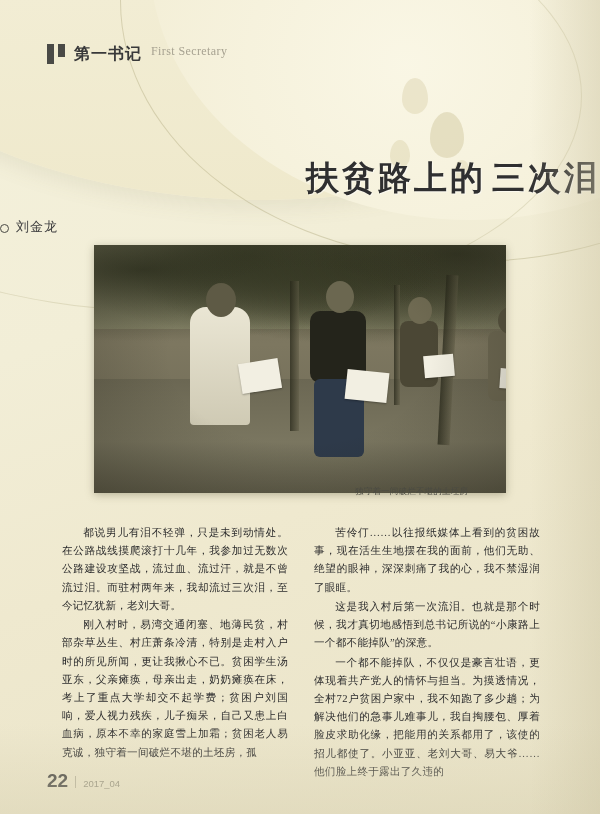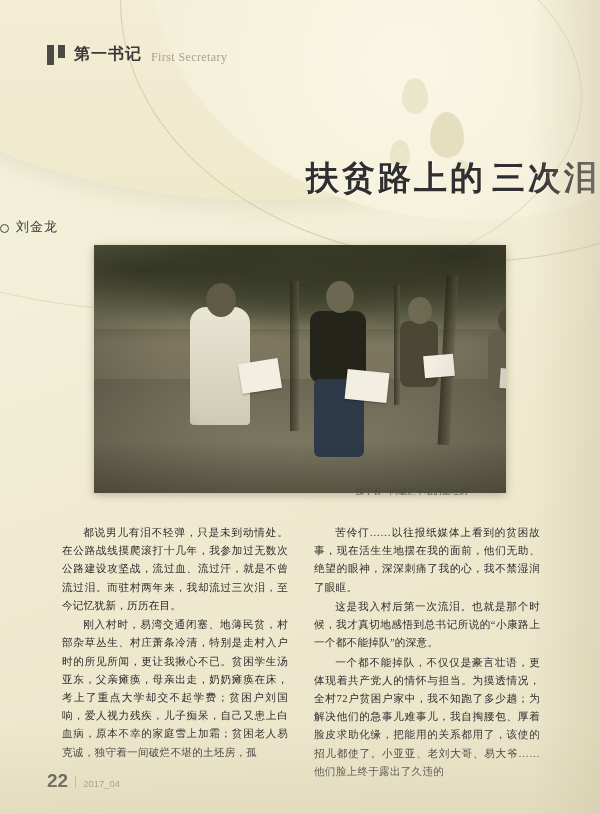--- a/index.html
+++ b/index.html
@@ -69,21 +69,21 @@
   .blob.b2 { left: 430px; top: 112px; width: 34px; height: 46px; background: rgba(206,198,156,0.45); }
   .blob.b3 { left: 390px; top: 140px; width: 20px; height: 28px; background: rgba(222,214,176,0.50); }
   .blob.b4 { left: 454px; top: 160px; width: 16px; height: 22px; background: rgba(214,206,166,0.35); }
 
   
   .header {
     position: absolute;
     left: 47px;
     top: 44px;
     display: flex;
-    align-items: flex-end;
+    align-items: flex-start;
     gap: 9px;
   }
   .header-mark {
     display: block;
     width: 18px;
     height: 20px;
     background:
       linear-gradient(#4a4a46,#4a4a46) left top / 7px 20px no-repeat,
       linear-gradient(#4a4a46,#4a4a46) right top / 7px 13px no-repeat;
   }
@@ -321,21 +321,21 @@
     <div class="paper p1"></div>
     <div class="paper p2"></div>
     <div class="paper p3"></div>
     <div class="paper p4"></div>
     <div class="vignette"></div>
   </div>
   <div class="photo-caption">独守着一间破烂不堪的土坯房</div>
 
   <div class="columns">
     <div class="col">
-      <p>都说男儿有泪不轻弹，只是未到动情处。在公路战线摸爬滚打十几年，我参加过无数次公路建设攻坚战，流过血、流过汗，就是不曾流过泪。而驻村两年来，我却流过三次泪，至今记忆犹新，历历在目。</p>
+      <p>都说男儿有泪不轻弹，只是未到动情处。在公路战线摸爬滚打十几年，我参加过无数次公路建设攻坚战，流过血、流过汗，就是不曾流过泪。而驻村两年来，我却流过三次泪，至今记忆犹新，老刘大哥。</p>
       <p>刚入村时，易湾交通闭塞、地薄民贫，村部杂草丛生、村庄萧条冷清，特别是走村入户时的所见所闻，更让我揪心不已。贫困学生汤亚东，父亲瘫痪，母亲出走，奶奶瘫痪在床，考上了重点大学却交不起学费；贫困户刘国响，爱人视力残疾，儿子痴呆，自己又患上白血病，原本不幸的家庭雪上加霜；贫困老人易克诚，独守着一间破烂不堪的土坯房，孤</p>
     </div>
     <div class="col">
       <p>苦伶仃……以往报纸媒体上看到的贫困故事，现在活生生地摆在我的面前，他们无助、绝望的眼神，深深刺痛了我的心，我不禁湿润了眼眶。</p>
       <p>这是我入村后第一次流泪。也就是那个时候，我才真切地感悟到总书记所说的“小康路上一个都不能掉队”的深意。</p>
       <p>一个都不能掉队，不仅仅是豪言壮语，更体现着共产党人的情怀与担当。为摸透情况，全村72户贫困户家中，我不知跑了多少趟；为解决他们的急事儿难事儿，我自掏腰包、厚着脸皮求助化缘，把能用的关系都用了，该使的招儿都使了。小亚亚、老刘大哥、易大爷……他们脸上终于露出了久违的</p>
     </div>
   </div>
 
   <div class="footer">

